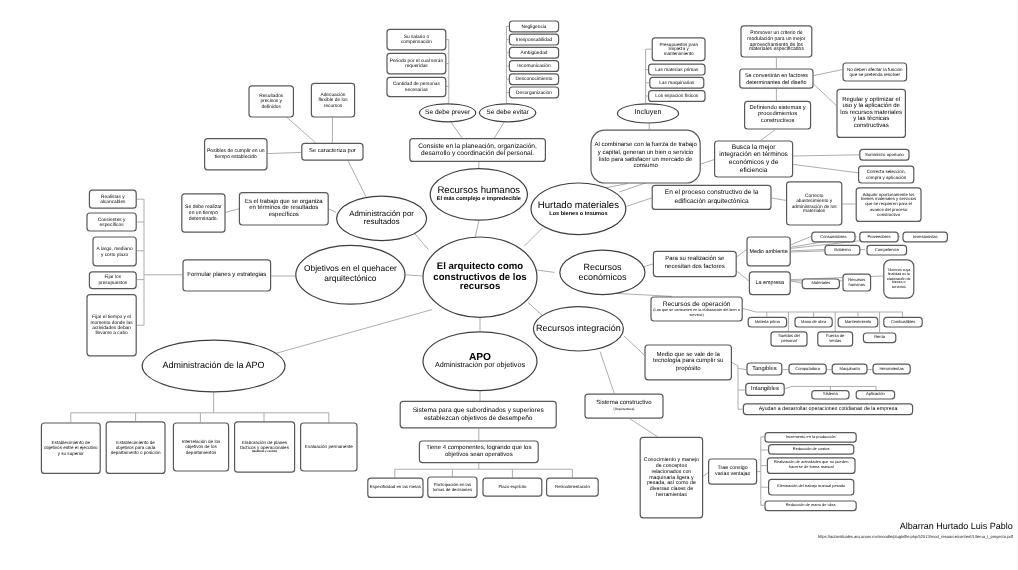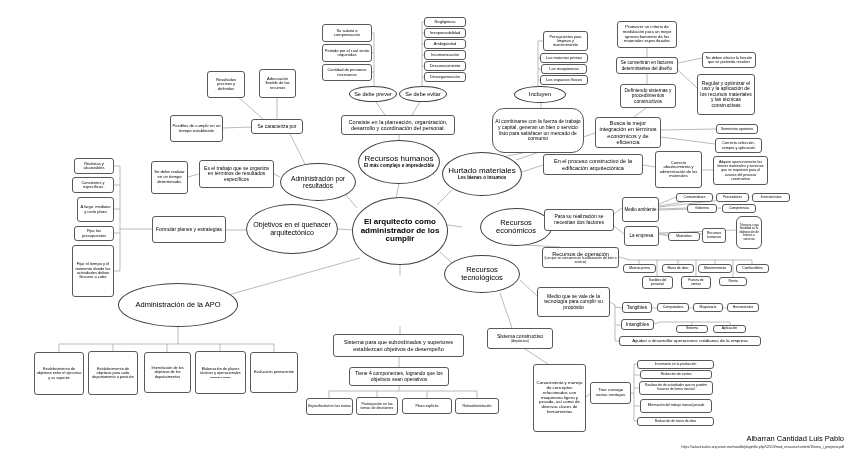--- a/index.html
+++ b/index.html
@@ -129,31 +129,35 @@
         <line x1="114" y1="271" x2="120" y2="271"></line>
 <line x1="280" y1="177" x2="274" y2="174"></line>
         <line x1="199" y1="174" x2="188" y2="177"></line>
 <line x1="290" y1="134" x2="305" y2="164"></line>
         <line x1="263" y1="119" x2="237" y2="96"></line>
 <line x1="277" y1="119" x2="277" y2="98"></line>
         <line x1="251" y1="127" x2="223" y2="128"></line>
 </g>
 </svg>
 
-<div class="n e b" style="left:352px;top:197px;width:96px;height:68px;font-size:8px">El arquitecto como administrador de los cumplir</div>
+<div class="n e b" style="left:352px;top:197px;width:96px;height:68px;font-size:8px">El arquitecto como constructivos de los recursos</div>
 <div class="n e" style="left:358px;top:140px;width:82px;height:44px;font-size:8px">
       <span>Recursos humanos</span>
       <span class="sub">El más complejo e impredecible</span>
     </div>
 <div class="n e" style="left:442px;top:152px;width:80px;height:44px;font-size:8px">
       <span>Hurtado materiales</span>
       <span class="sub">Los bienes o insumos</span>
     </div>
-<div class="n e" style="left:480px;top:208px;width:72px;height:38px;font-size:7.5px">Recursos económicos</div>
-<div class="n e" style="left:444px;top:255px;width:76px;height:38px;font-size:7.5px">Recursos tecnológicos</div>
+<div class="n e" style="left:466px;top:208px;width:72px;height:38px;font-size:7.5px">Recursos económicos</div>
+<div class="n e" style="left:444px;top:255px;width:76px;height:38px;font-size:7.5px">Recursos integración</div>
+<div class="n e" style="left:352px;top:276px;width:96px;height:50px;font-size:8.5px">
+      <span class="b">APO</span>
+      <span style="font-size:6px;font-weight:normal">Administración por objetivos</span>
+    </div>
 <div class="n e" style="left:280px;top:163px;width:76px;height:38px;font-size:6.5px">Administración por resultados</div>
 <div class="n e" style="left:246px;top:204px;width:92px;height:50px;font-size:7px">Objetivos en el quehacer arquitectónico</div>
 <div class="n e" style="left:118px;top:283px;width:120px;height:44px;font-size:7.5px">Administración de la APO</div>
 <div class="n e" style="left:349px;top:86px;width:48px;height:16px;font-size:5.5px">Se debe prever</div>
 <div class="n e" style="left:399px;top:86px;width:48px;height:16px;font-size:5.5px">Se debe evitar</div>
 <div class="n e" style="left:514px;top:86px;width:52px;height:17px;font-size:6px">Incluyen</div>
 
 <div class="n r" style="left:207px;top:71px;width:38px;height:27px;font-size:4px">Resultados precisos y definidos</div>
 <div class="n r" style="left:259px;top:69px;width:37px;height:29px;font-size:4px">Adecuación flexible de los recursos</div>
 <div class="n r" style="left:170px;top:115px;width:53px;height:27px;font-size:4.2px">Posibles de cumplir en un tiempo establecido</div>
@@ -250,17 +254,17 @@
 <div class="n r" style="left:74px;top:158px;width:40px;height:16px;font-size:4px">Realistas y alcanzables</div>
 <div class="n r" style="left:72px;top:177px;width:42px;height:16px;font-size:4px">Consientes y específicos</div>
 <div class="n r" style="left:77px;top:197px;width:37px;height:25px;font-size:4px">A largo, mediano y corto plazo</div>
 <div class="n r" style="left:74px;top:226px;width:40px;height:15px;font-size:4px">Fijar los presupuestos</div>
 <div class="n r" style="left:72px;top:245px;width:42px;height:52px;font-size:4px">Fijar el tiempo y el momento donde las actividades deban llevarse a cabo</div>
 <div class="n r" style="left:151px;top:161px;width:37px;height:33px;font-size:4.2px">Se debe realizar en un tiempo determinado.</div>
 <div class="n r" style="left:199px;top:160px;width:75px;height:28px;font-size:5px">Es el trabajo que se organiza en términos de resultados específicos</div>
 <div class="n r" style="left:152px;top:216px;width:74px;height:27px;font-size:5px">Formular planes y estrategias</div>
 
 <div class="footer">
-  <div class="l2">Albarran Cantidad Luis Pablo</div>
+  <div class="l2">Albarran Hurtado Luis Pablo</div>
   <div class="url">https://aulavirtuales.arq.unam.mx/moodle/pluginfile.php/52513/mod_resource/content/1/tema_i_proyecto.pdf</div>
 </div>
 
 </div>
 
 </body></html>

